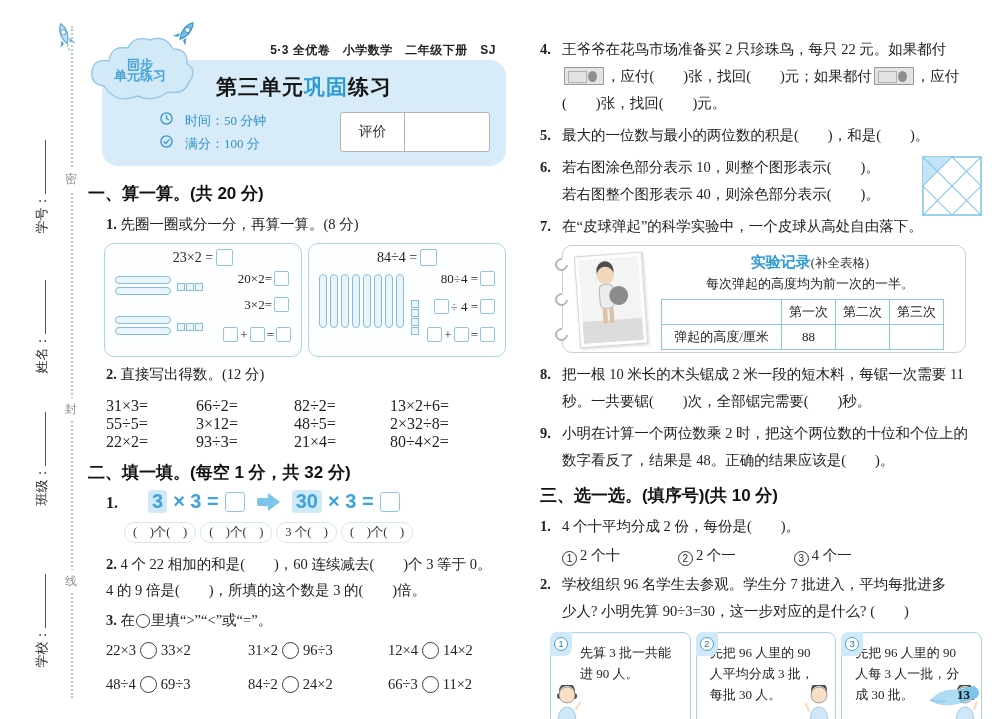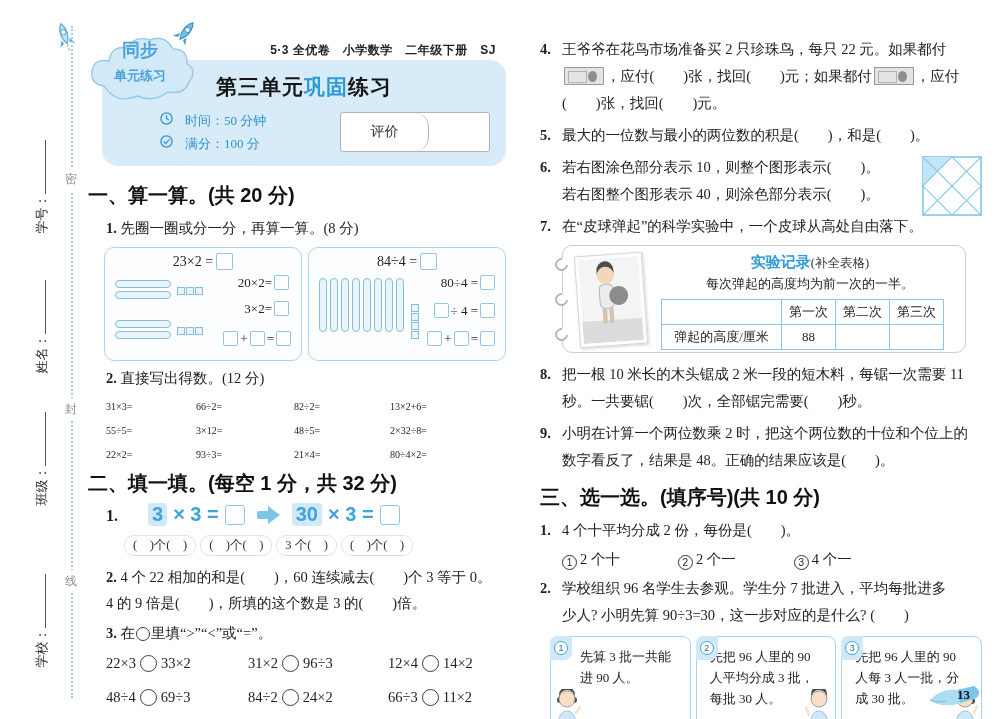--- a/index.html
+++ b/index.html
@@ -27,32 +27,32 @@
              font-weight:bold; font-size:12px; color:#222; letter-spacing:.5px; }
   .hcard { position:absolute; top:24px; left:14px; right:0; height:106px;
            background:#d7ebf8; border-radius:16px; }
   .htitle { text-align:center; margin-top:13px; font-family:"Liberation Sans",sans-serif;
             font-weight:bold; font-size:21px; color:#161616; letter-spacing:1px; }
   .htitle .hl { color:#2d9bd5; }
   .hinfo { position:absolute; left:58px; top:52px; font-size:13px; color:#2f93cc; }
   .hline { display:flex; align-items:flex-start; gap:12px; height:23px; }
   .eval { position:absolute; right:16px; top:52px; width:150px; height:40px; background:#fff;
           border:1px solid #b3b3b3; border-radius:3px; display:flex; }
-  .ecell1 { width:88px; border-right:1px solid #b3b3b3; display:flex; align-items:center;
-            justify-content:center; font-size:14px; color:#333;border-radius:14px; }
+  .ecell1 { width:64px; border-right:1px solid #b3b3b3; display:flex; align-items:center;
+            justify-content:center; font-size:14px; color:#333; }
   .ecell2 { flex:1; }
   .cloud { position:absolute; top:-12px; left:-6px; width:116px; height:86px; }
   .cloud-t { position:absolute; width:100%; text-align:center; font-family:"Liberation Sans",sans-serif;
              font-weight:bold; color:#4aa3d8; }
-  .cloud-t1 { top:14px; font-size:18px; }
+  .cloud-t1 { top:32px; font-size:13px; }
   .cloud-t2 { top:43px; font-size:13px; }
   .cloud-rocket { position:absolute; top:-8px; right:-4px; }
 
   
-  .sec-title { font-family:"Liberation Sans",sans-serif; font-weight:bold; font-size:20px;
+  .sec-title { font-family:"Liberation Sans",sans-serif; font-weight:bold; font-size:17px;
                color:#111; margin:10px 0 6px; }
   .q { position:relative; font-size:14.5px; line-height:26px; }
   .indent { margin-left:18px; }
   .qnum { font-weight:bold; }
 
   
   .boxrow { display:flex; gap:6px; margin:6px 0 4px 16px; }
   .pbox { position:relative; width:226px; height:114px; border:1.5px solid #a9d6ef;
           border-radius:10px; background:#fdfeff; }
   .phead { position:absolute; top:5px; width:100%; text-align:center; font-size:14px; }
@@ -63,22 +63,22 @@
   .pboxA .e1 { top:27px; right:10px; } .pboxA .e2 { top:53px; right:10px; } .pboxA .e3 { top:83px; right:8px; }
   .pboxB .e1 { top:27px; right:8px; }  .pboxB .e2 { top:55px; right:8px; }  .pboxB .e3 { top:83px; right:8px; }
   .rodH { width:56px; height:8px; border:1px solid #85bedd; background:#eaf5fb; border-radius:4px; margin-bottom:3px; }
   .rodV { width:8px; height:54px; border:1px solid #85bedd; background:#eaf5fb; border-radius:4px; }
   .cub { width:8px; height:8px; border:1px solid #85bedd; background:#eaf5fb; }
   .ga1 { position:absolute; left:10px; top:32px; } .gc1 { position:absolute; left:72px; top:39px; display:flex; gap:1px; }
   .ga2 { position:absolute; left:10px; top:72px; } .gc2 { position:absolute; left:72px; top:79px; display:flex; gap:1px; }
   .gb  { position:absolute; left:10px; top:30px; display:flex; gap:3px; }
   .gbc { position:absolute; left:102px; top:56px; display:flex; flex-direction:column; gap:1px; }
 
-  .calc-grid { display:grid; grid-template-columns:90px 98px 96px 118px; row-gap:13px;
-               margin:10px 0 2px 18px; font-size:10px; }
+  .calc-grid { display:grid; grid-template-columns:90px 98px 96px 118px; 
+               margin:10px 0 2px 18px; font-size:16px; }
 
   
   .fill1 { position:relative; margin-left:18px; padding-left:16px; margin-top:2px; }
   .fill1 .qnum { position:absolute; left:0; top:4px; }
   .eqrow { display:flex; align-items:center; gap:6px; margin-left:26px;
            font-family:"Liberation Sans",sans-serif; font-weight:bold; font-size:20px; color:#3fa3dc; }
   .eqhl { background:#cfe9f8; border-radius:4px; padding:0 4px; }
   .abox2 { width:20px; height:20px; border:1.5px solid #8fc6e6; border-radius:3px; background:#fff; }
   .arrow { display:flex; align-items:center; margin:0 6px; }
   .arrow-shaft { width:11px; height:8px; background:#7cc4ea; border-radius:2px 0 0 2px; }

